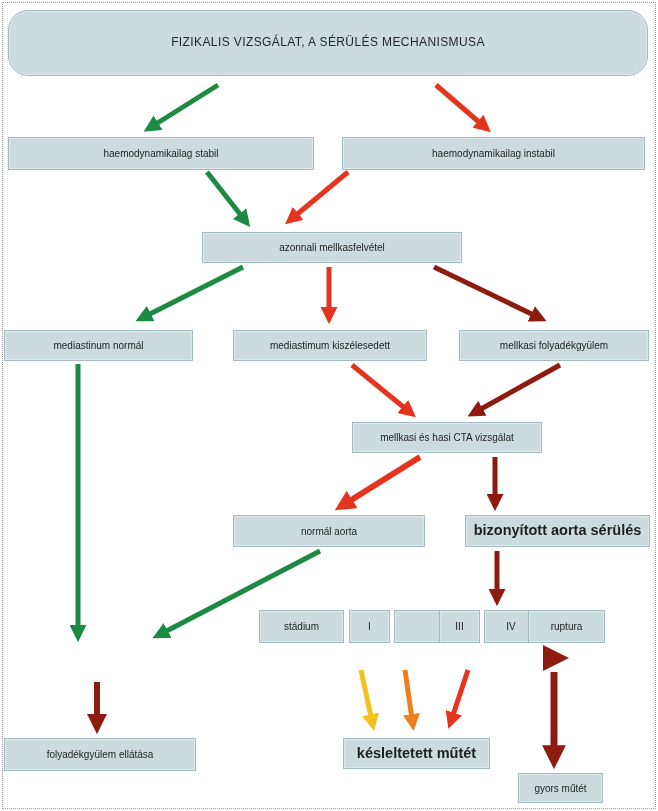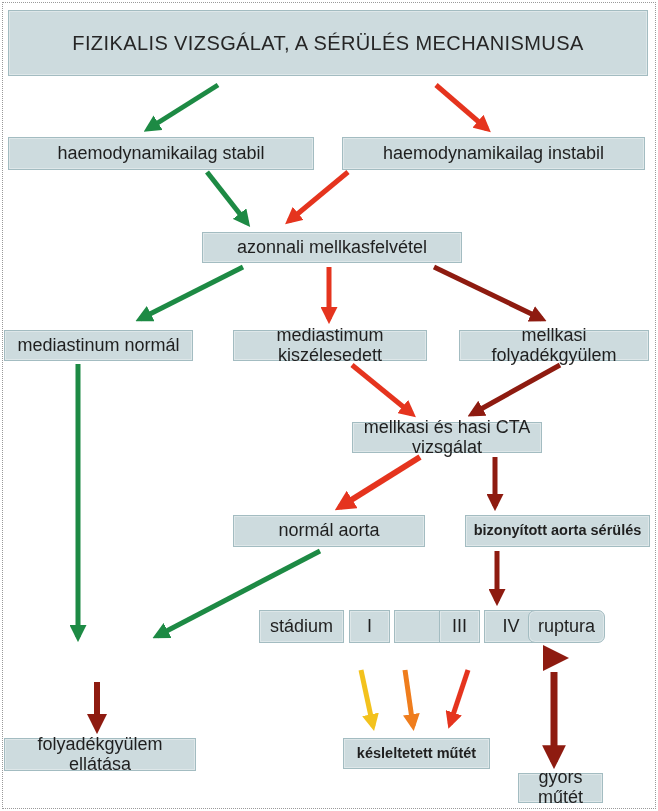--- a/index.html
+++ b/index.html
@@ -2,24 +2,24 @@
 <html><head>
 <meta charset="utf-8">
 <style>
   html,body{margin:0;padding:0;background:#fff;}
   #page{position:relative;width:658px;height:811px;background:#ffffff;
         font-family:"Liberation Sans","DejaVu Sans",sans-serif;overflow:hidden;}
   #page-border{position:absolute;inset:2px;border:1px dotted #9a9a9a;pointer-events:none;}
   svg.arrows{position:absolute;left:0;top:0;width:658px;height:811px;}
   .node{position:absolute;display:flex;align-items:center;justify-content:center;
         background:#cddbde;border:1px solid #a3bcc1;color:#1f1f1f;
-        font-size:18px;text-align:center;line-height:1.1;box-sizing:border-box;
+        font-size:10px;text-align:center;line-height:1.1;box-sizing:border-box;
         box-shadow:0 0 0 1px rgba(255,255,255,.35) inset;}
   .node.bold{font-weight:bold;font-size:14.5px;}
-  #title-box{flex-direction:column;font-size:20px;letter-spacing:.4px;color:#262626;}
+  #title-box{flex-direction:column;font-size:12px;letter-spacing:.4px;color:#262626;border-radius:20px;}
   #title-box div{padding:1px 0;}
 </style>
 </head>
 <body>
 
 <div id="page">
   <div id="page-border"></div>
 
   <svg class="arrows" viewBox="0 0 658 811">
     <defs>
@@ -94,19 +94,19 @@
   <div class="node" style="left:352px;top:422px;width:190px;height:31px;">mellkasi és hasi CTA vizsgálat</div>
 
   <div class="node" style="left:233px;top:515px;width:192px;height:32px;">normál aorta</div>
   <div class="node bold" style="left:465px;top:515px;width:185px;height:32px;">bizonyított aorta sérülés</div>
 
   <div class="node" style="left:259px;top:610px;width:85px;height:33px;">stádium</div>
   <div class="node" style="left:349px;top:610px;width:41px;height:33px;">I</div>
   <div class="node" style="left:394px;top:610px;width:40px;height:33px;padding-left:48px;">II</div>
   <div class="node" style="left:439px;top:610px;width:41px;height:33px;">III</div>
   <div class="node" style="left:484px;top:610px;width:54px;height:33px;">IV</div>
-  <div class="node" style="left:528px;top:610px;width:77px;height:33px;border-radius:7px;">ruptura</div>
+  <div class="node" style="left:528px;top:610px;width:77px;height:33px;">ruptura</div>
 
   <div class="node" style="left:4px;top:738px;width:192px;height:33px;">folyadékgyülem ellátása</div>
 
   <div class="node bold" style="left:343px;top:738px;width:147px;height:31px;">késleltetett műtét</div>
   <div class="node" style="left:518px;top:773px;width:85px;height:30px;">gyors műtét</div>
 </div>
 
 </body></html>

